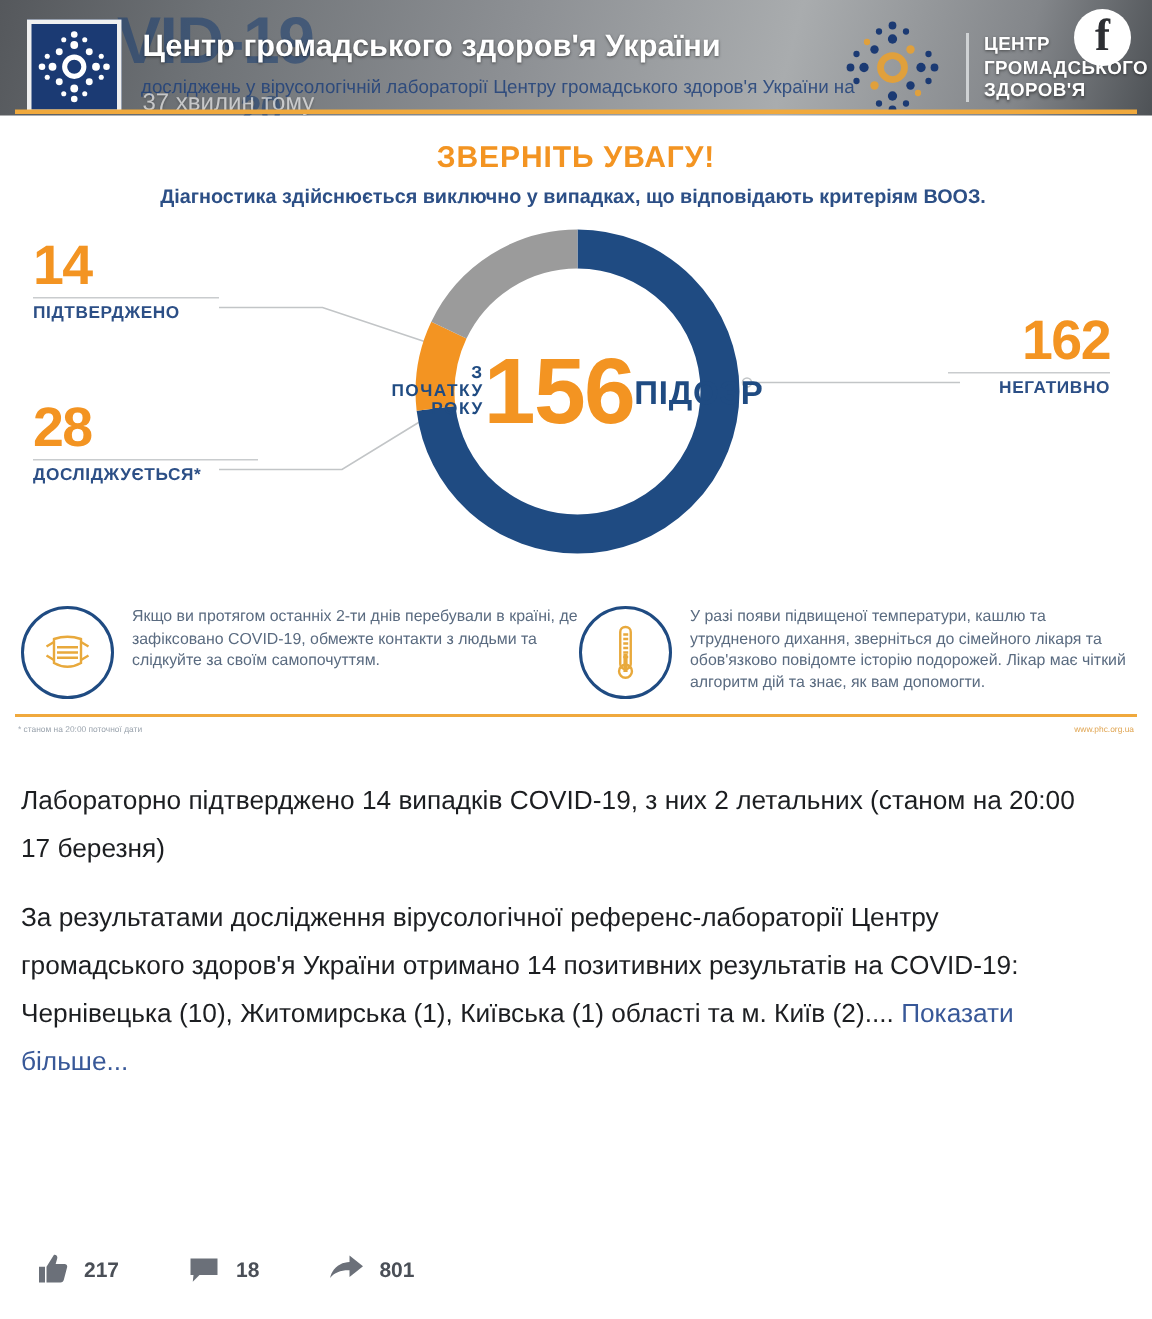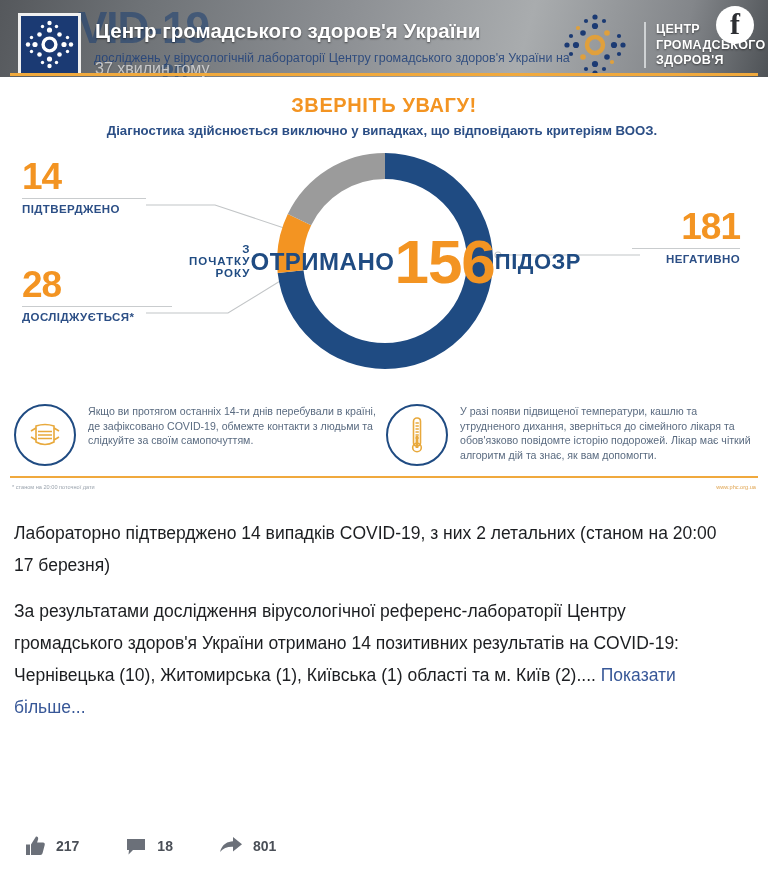--- a/index.html
+++ b/index.html
@@ -224,58 +224,57 @@
       <svg width="222" height="222" viewBox="0 0 222 222">
 
         <g transform="rotate(-90 111 111)">
           <circle cx="111" cy="111" r="95" fill="none" stroke="#1f4b82" stroke-width="26" stroke-dasharray="436.2 160.7" stroke-dashoffset="0"></circle>
           <circle cx="111" cy="111" r="95" fill="none" stroke="#f39422" stroke-width="26" stroke-dasharray="53.6 543.3" stroke-dashoffset="-436.2"></circle>
           <circle cx="111" cy="111" r="95" fill="none" stroke="#9b9b9b" stroke-width="26" stroke-dasharray="107.1 489.8" stroke-dashoffset="-489.8"></circle>
         </g>
       </svg>
       <div class="donut-center">
         <div class="dc-small">З ПОЧАТКУ РОКУ</div>
-        <div class="dc-word">ОТРИМАНО</div>
         <div class="dc-num">156</div>
         <div class="dc-word2">ПІДОЗР</div>
       </div>
     </div>
 
     <div class="stat stat-confirmed">
       <div class="num">14</div>
       <div class="rule"></div>
       <div class="lab">ПІДТВЕРДЖЕНО</div>
     </div>
 
     <div class="stat stat-invest">
       <div class="num">28</div>
       <div class="rule"></div>
       <div class="lab">ДОСЛІДЖУЄТЬСЯ*</div>
     </div>
 
     <div class="stat stat-negative">
-      <div class="num">181</div>
+      <div class="num">162</div>
       <div class="rule"></div>
       <div class="lab">НЕГАТИВНО</div>
     </div>
   </div>
 
   <div class="advice">
 
     <div class="advice-box left">
       <div class="circ">
         <svg width="34" height="26" viewBox="0 0 34 26">
           <g fill="none" stroke="#e8a93c" stroke-width="1.6">
             <path d="M8 4 Q17 1 26 4 L26 20 Q17 25 8 20 Z"></path>
             <path d="M8 6 L3 9 M8 18 L3 15 M26 6 L31 9 M26 18 L31 15"></path>
             <path d="M10 9.5 H24 M10 13 H24 M10 16.5 H24"></path>
           </g>
         </svg>
       </div>
-      <div class="advice-text">Якщо ви протягом останніх 14-ти днів перебували в країні, де зафіксовано COVID-19, обмежте контакти з людьми та слідкуйте за своїм самопочуттям.</div>
+      <div class="advice-text">Якщо ви протягом останніх 2-ти днів перебували в країні, де зафіксовано COVID-19, обмежте контакти з людьми та слідкуйте за своїм самопочуттям.</div>
     </div>
 
     <div class="advice-box right">
       <div class="circ">
         <svg width="16" height="38" viewBox="0 0 16 38">
           <g fill="none" stroke="#e8a93c" stroke-width="1.6">
             <rect x="4.5" y="2" width="7" height="28" rx="3.3"></rect>
             <circle cx="8" cy="31.5" r="4.3"></circle>
             <path d="M6.5 7 H9.8 M6.5 10 H9.8 M6.5 13 H9.8 M6.5 16 H9.8 M6.5 19 H9.8 M6.5 22 H9.8"></path>
           </g>

